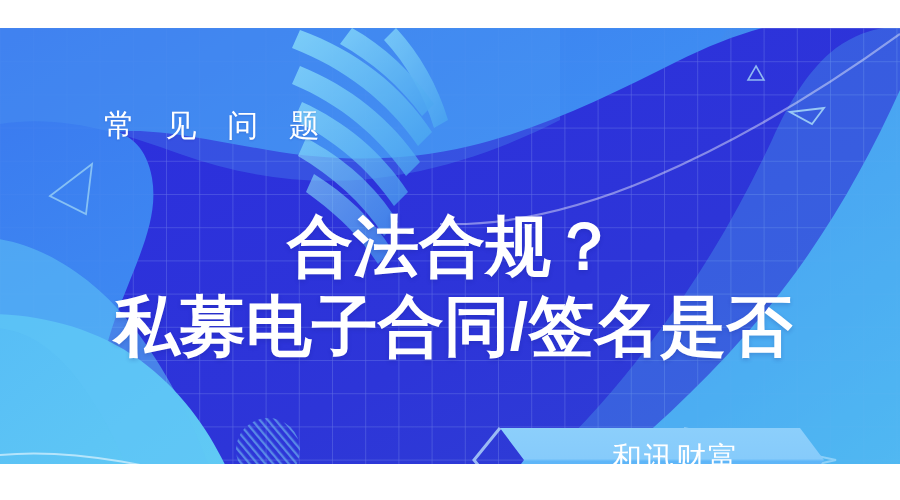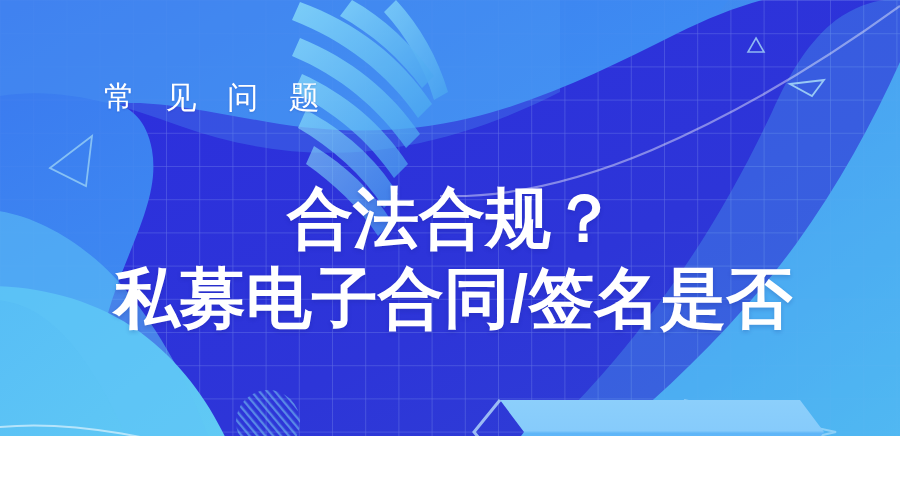--- a/index.html
+++ b/index.html
@@ -10,20 +10,21 @@
   }
   body {
     font-family: "Liberation Sans", "DejaVu Sans", sans-serif;
   }
   #banner {
     position: relative;
     width: 900px;
     height: 436px;
     overflow: hidden;
     background: #3d7ef0;
+    margin-top: 28px;
   }
   #banner-svg {
     position: absolute;
     inset: 0;
     width: 900px;
     height: 500px;
     display: block;
   }
   .text-layer {
     position: absolute;
@@ -226,15 +227,16 @@
 
   <div class="text-layer">
 
     <div class="eyebrow">常 见 问 题</div>
 
     <div class="headline">
       <span class="line line2">合法合规？</span>
       <span class="line line1">私募电子合同/签名是否</span>
     </div>
 
+    <div class="ribbon-label">和讯财富</div>
 
   </div>
 </div>
 
 </body></html>

